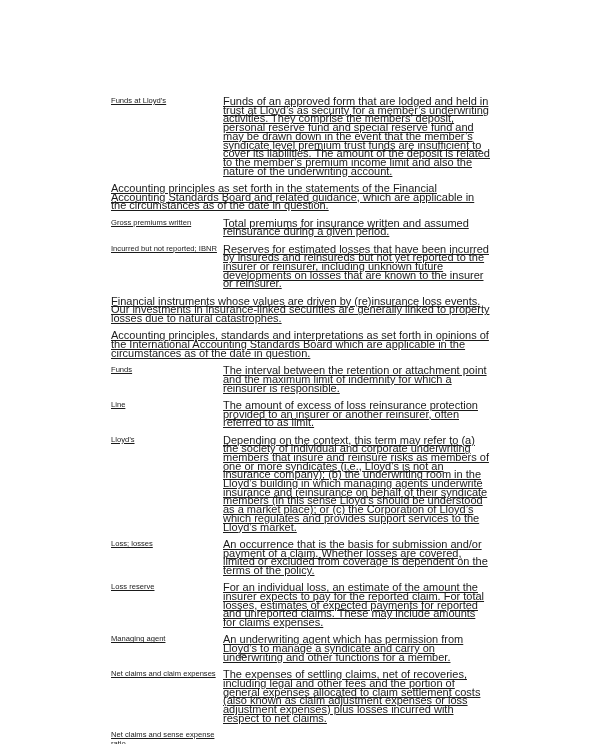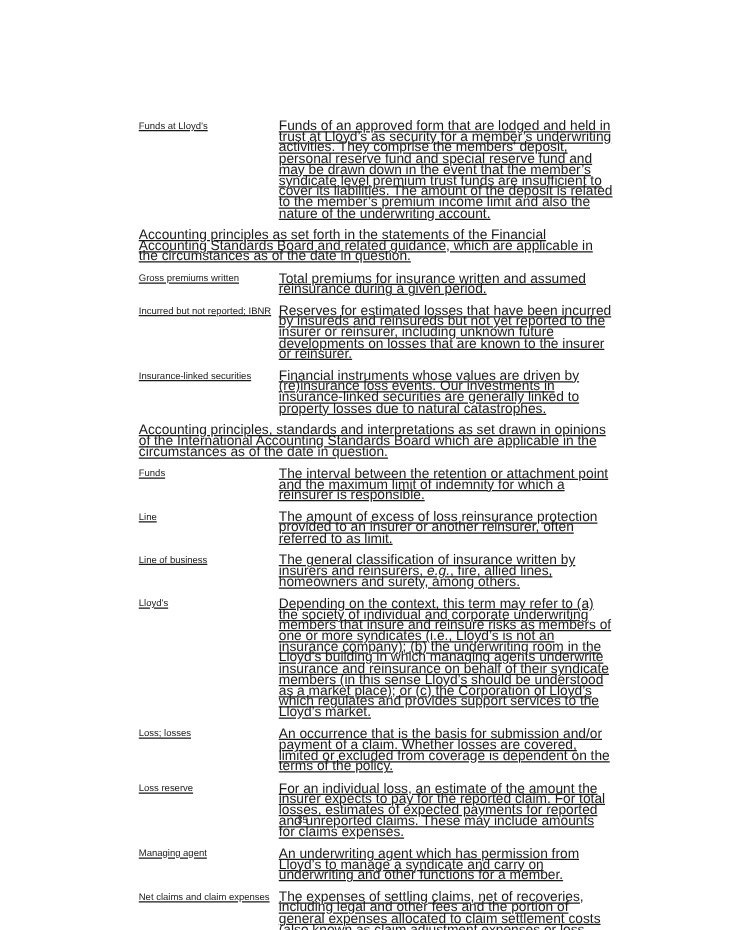--- a/index.html
+++ b/index.html
@@ -24,37 +24,32 @@
     </div>
   <div class="entry">
       <div class="term">Gross premiums written</div>
       <div class="def">Total premiums for insurance written and assumed reinsurance during a given period.</div>
     </div>
   <div class="entry">
       <div class="term">Incurred but not reported; IBNR</div>
       <div class="def">Reserves for estimated losses that have been incurred by insureds and reinsureds but not yet reported to the insurer or reinsurer, including unknown future developments on losses that are known to the insurer or reinsurer.</div>
     </div>
   <div class="entry">
-      <div class="term">Insurance-linked securities</div>
       <div class="def">Financial instruments whose values are driven by (re)insurance loss events. Our investments in insurance-linked securities are generally linked to property losses due to natural catastrophes.</div>
     </div>
   <div class="entry">
-      <div class="def">Accounting principles, standards and interpretations as set drawn in opinions of the International Accounting Standards Board which are applicable in the circumstances as of the date in question.</div>
+      <div class="def">Accounting principles, standards and interpretations as set forth in opinions of the International Accounting Standards Board which are applicable in the circumstances as of the date in question.</div>
     </div>
   <div class="entry">
       <div class="term">Funds</div>
       <div class="def">The interval between the retention or attachment point and the maximum limit of indemnity for which a reinsurer is responsible.</div>
     </div>
   <div class="entry">
       <div class="term">Line</div>
       <div class="def">The amount of excess of loss reinsurance protection provided to an insurer or another reinsurer, often referred to as limit.</div>
-    </div>
-  <div class="entry">
-      <div class="term">Line of business</div>
-      <div class="def">The general classification of insurance written by insurers and reinsurers, <i>e.g.</i>, fire, allied lines, homeowners and surety, among others.</div>
     </div>
   <div class="entry">
       <div class="term">Lloyd’s</div>
       <div class="def">Depending on the context, this term may refer to (a) the society of individual and corporate underwriting members that insure and reinsure risks as members of one or more syndicates (i.e., Lloyd’s is not an insurance company); (b) the underwriting room in the Lloyd’s building in which managing agents underwrite insurance and reinsurance on behalf of their syndicate members (in this sense Lloyd’s should be understood as a market place); or (c) the Corporation of Lloyd’s which regulates and provides support services to the Lloyd’s market.</div>
     </div>
   <div class="entry">
       <div class="term">Loss; losses</div>
       <div class="def">An occurrence that is the basis for submission and/or payment of a claim. Whether losses are covered, limited or excluded from coverage is dependent on the terms of the policy.</div>
     </div>
   <div class="entry">

